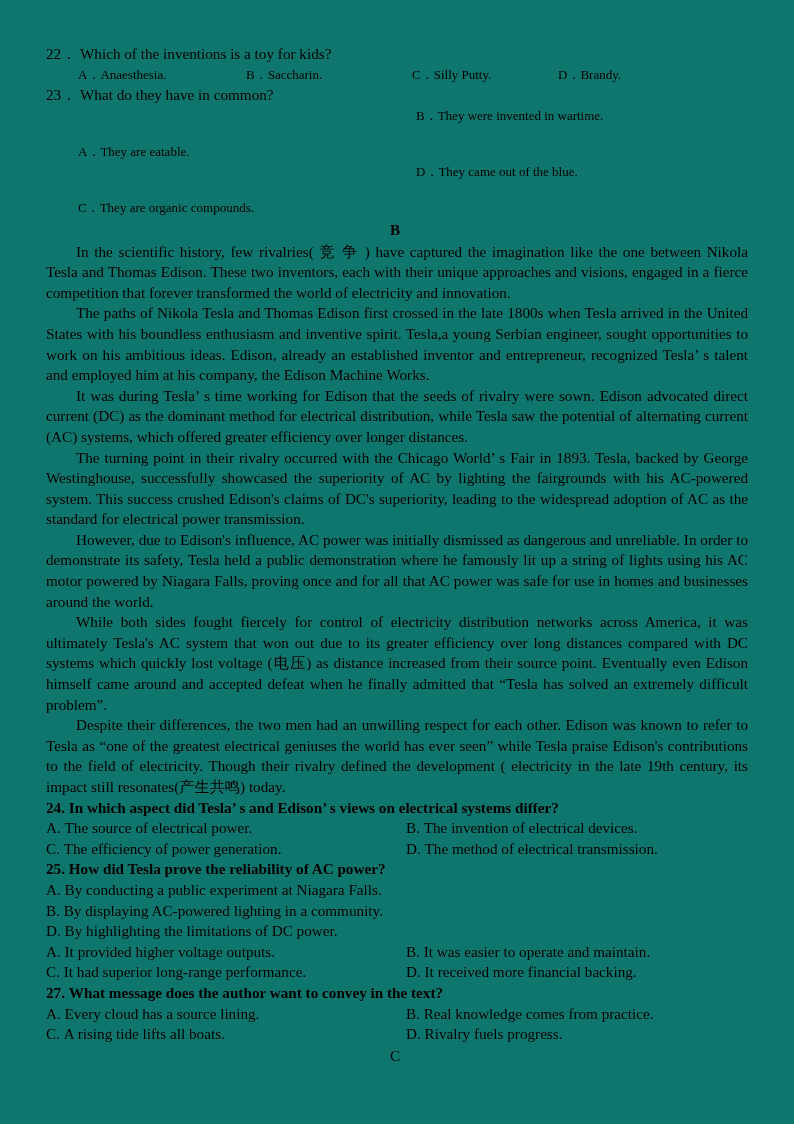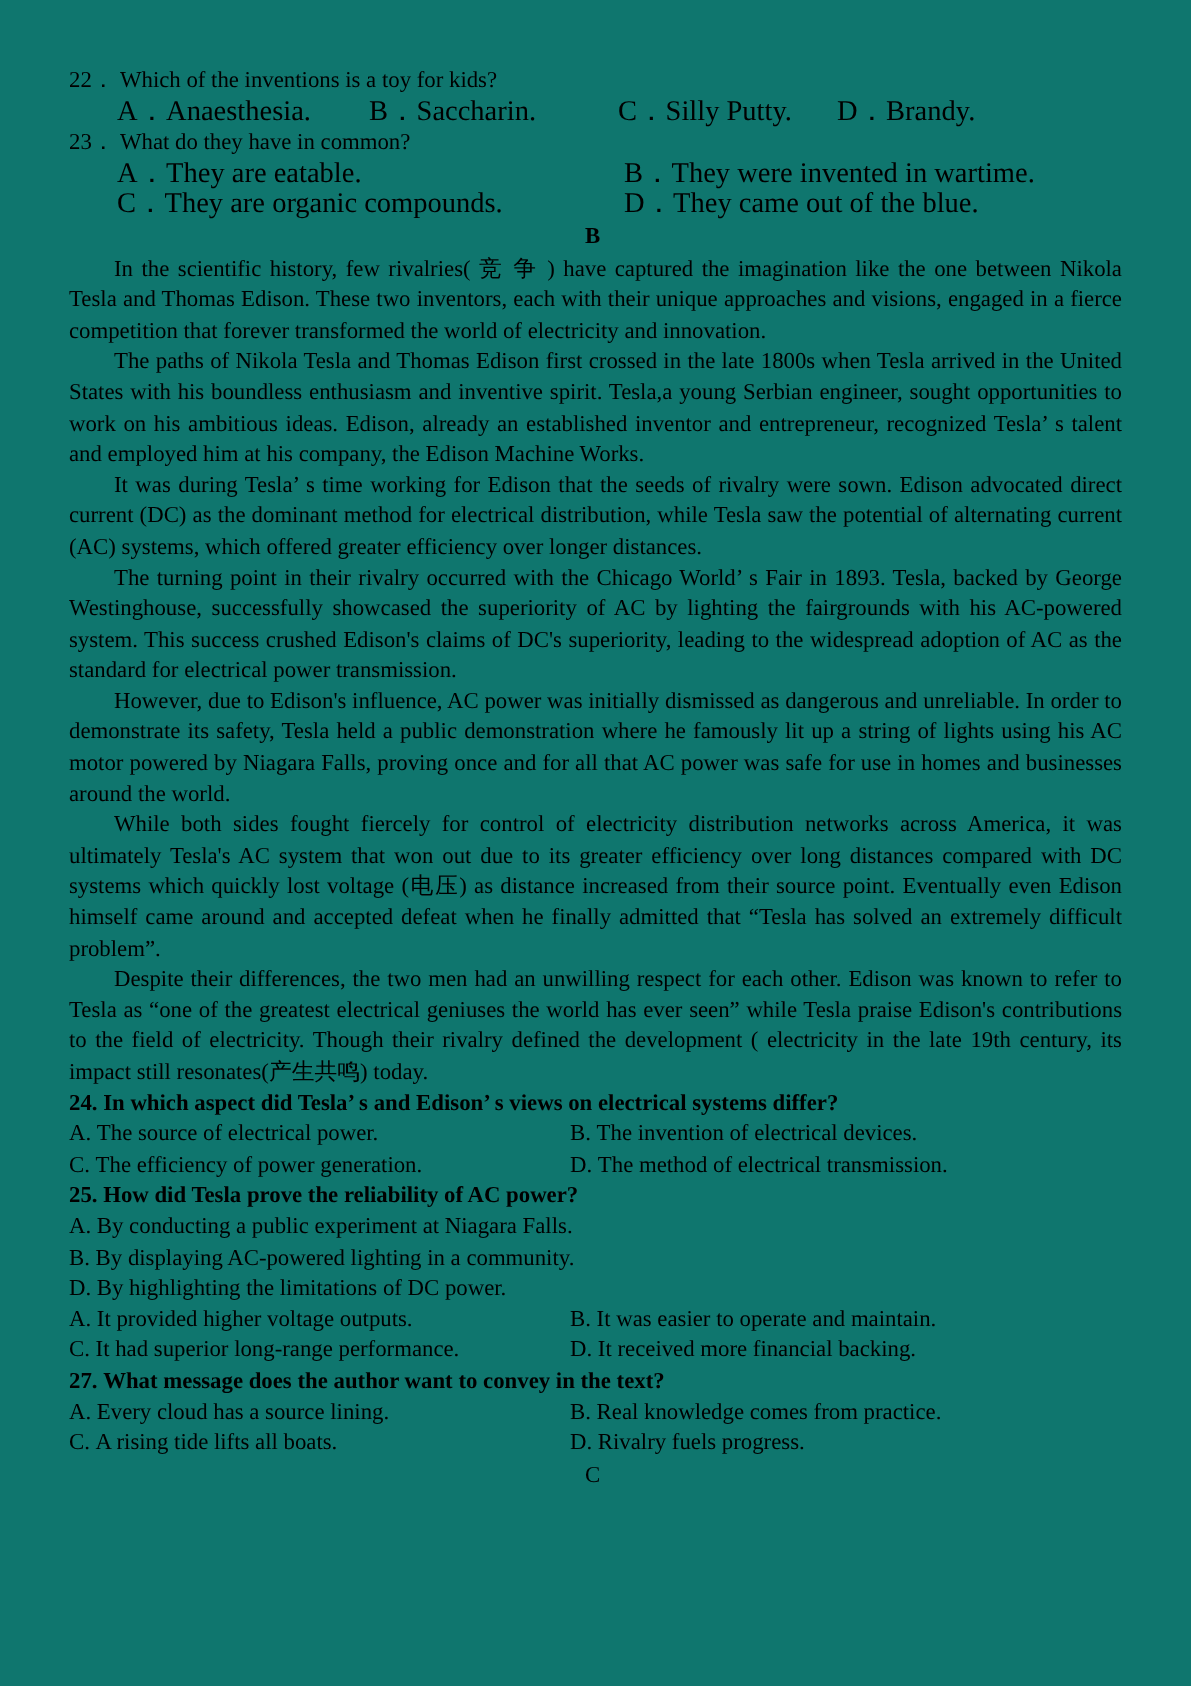--- a/index.html
+++ b/index.html
@@ -35,35 +35,35 @@
   .q-wide {
     font-size: 15.2px;
     line-height: 20.6px;
     white-space: nowrap;
   }
   .q-wide .num {
     display: inline-block;
     width: 34px;
   }
   .q-wide-opts {
-    font-size: 19px;
+    font-size: 13px;
     line-height: 20.6px;
     padding-left: 32px;
     white-space: nowrap;
   }
   .optcell {
     display: inline-block;
     vertical-align: top;
   }
   .w-a { width: 168px; }
   .w-b { width: 166px; }
   .w-c { width: 146px; }
   .w-d { width: auto; }
 
-  .half-a { display: inline-block; width: 338px; vertical-align: top; }
+  .half-a { display: inline-block; width: 338px; vertical-align: top; margin-top: 36px; }
   .half-b { display: inline-block; vertical-align: top; }
 
   
   .sec-letter {
     text-align: center;
     width: 702px;
     font-weight: bold;
     margin: 1px 0 1px 0;
     padding-right: 4px;
     box-sizing: border-box;
@@ -83,21 +83,21 @@
   .qline {
     white-space: nowrap;
     margin: 0;
     font-weight: bold;
   }
   .optline {
     white-space: nowrap;
     margin: 0;
   }
   .col-a { display: inline-block; width: 334px; vertical-align: top; }
-  .col-b { display: inline-block; vertical-align: top; }
+  .col-b { display: inline-block; vertical-align: top; margin-left: 26px; }
 </style>
 </head>
 <body>
 
 <div class="page">
   <div class="content">
 
     <div class="q-wide">
       <span class="num">22．</span><span>Which of the inventions is a toy for kids?</span>
     </div>

